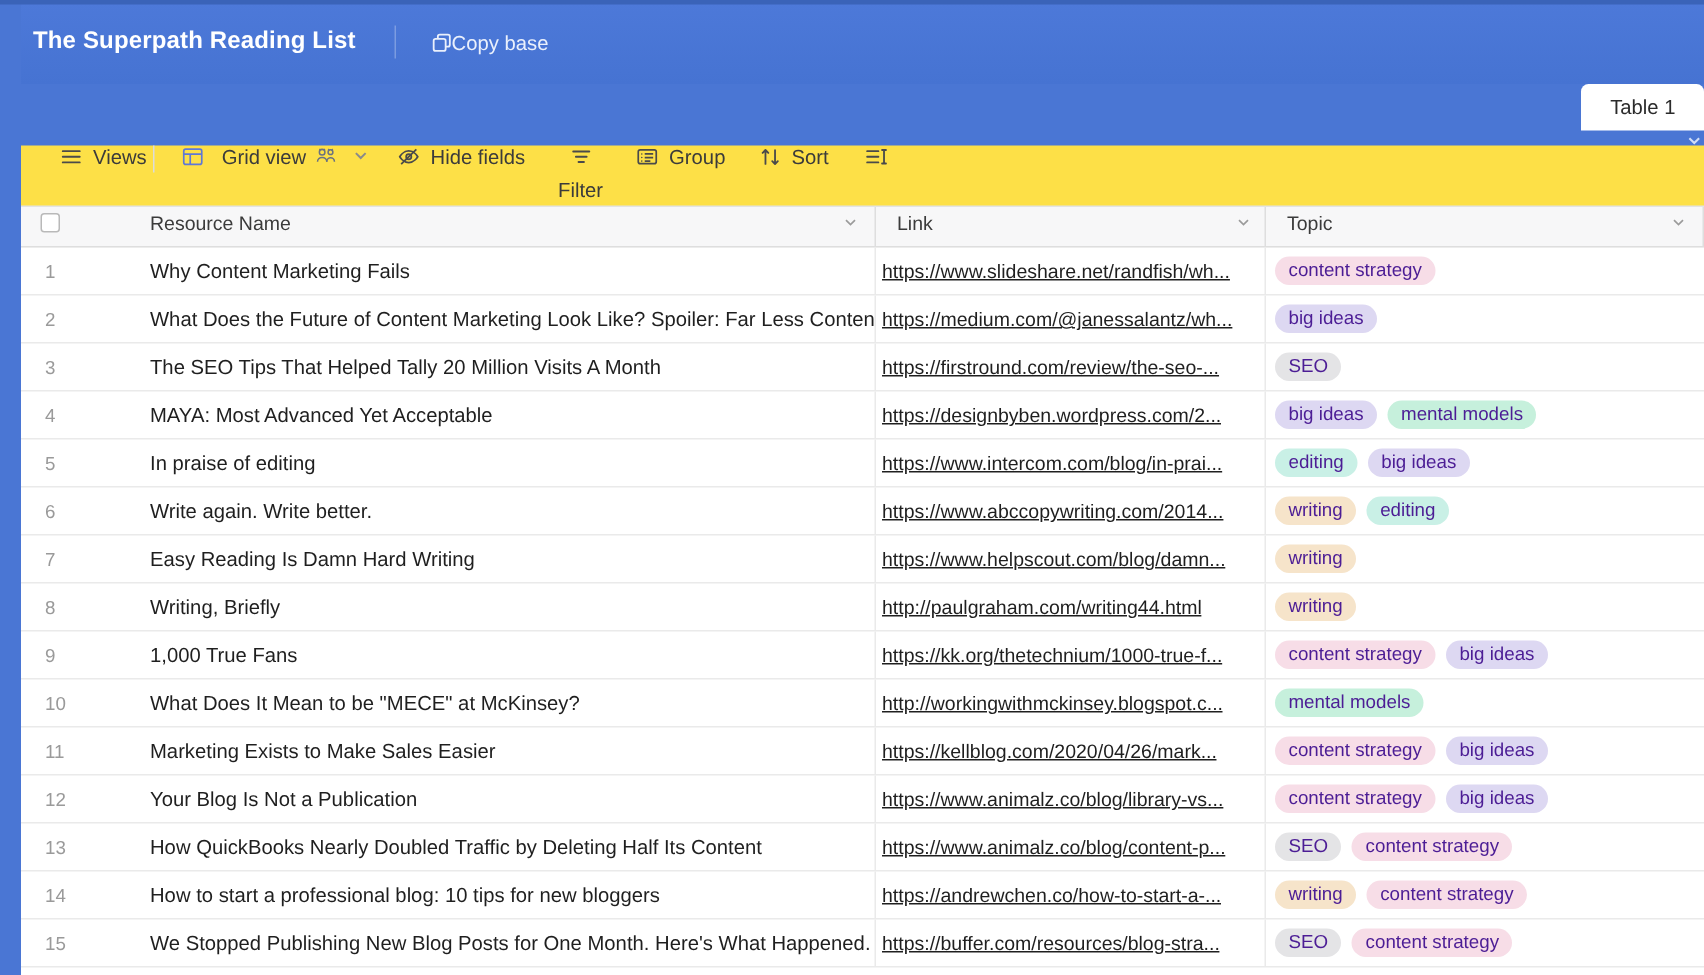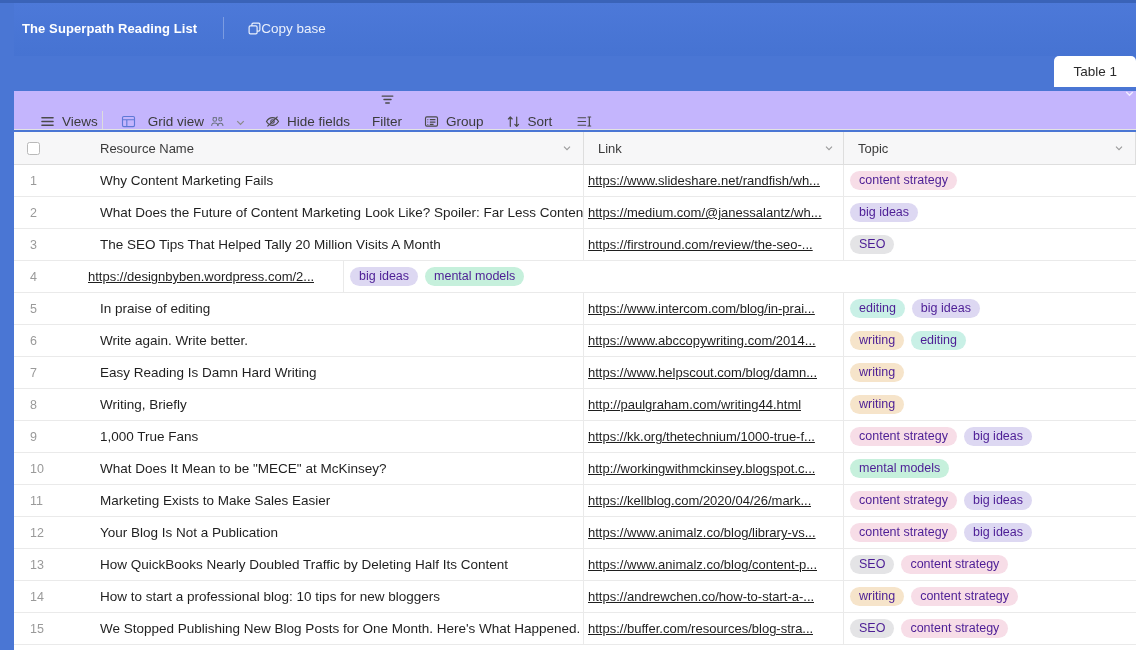--- a/index.html
+++ b/index.html
@@ -45,21 +45,21 @@
     top: 0; left: 0;
     width: 1136px; height: 56px;
     background: linear-gradient(180deg, #4d79d9 0%, #4673d2 100%);
     display: flex;
     align-items: center;
     padding-left: 22px;
     z-index: 3;
   }
   .base-title {
     color: #ffffff;
-    font-size: 13px;
+    font-size: 16px;
     font-weight: bold;
     letter-spacing: 0.1px;
     white-space: nowrap;
   }
   .topbar-divider {
     width: 1px;
     height: 22px;
     background: rgba(255,255,255,0.28);
     margin: 0 24px 0 26px;
   }
@@ -101,25 +101,25 @@
     margin-bottom: 7px;
     color: rgba(255,255,255,0.75);
     cursor: pointer;
     display: flex;
     align-items: center;
   }
 
   
   .toolbar {
     position: absolute;
-    top: 89px; left: 14px;
+    top: 97px; left: 14px;
     width: 1122px; height: 41px;
-    background: #c4b5fd;
-    display: flex;
-    align-items: flex-end;
+    background: #fde047;
+    display: flex;
+    align-items: flex-start;
     padding-left: 26px;
     z-index: 2;
     border-bottom: 1px solid #e3e3e3;
   }
   .tb-item {
     display: flex;
     align-items: center;
     gap: 7px;
     font-size: 13.5px;
     color: #3b3b3b;
@@ -438,20 +438,21 @@
           <div class="c-name">The SEO Tips That Helped Tally 20 Million Visits A Month</div>
           <div class="c-link">
             <a>https://firstround.com/review/the-seo-...</a>
           </div>
           <div class="c-topic">
             <span class="tag" style="background: rgb(228, 228, 230);">SEO</span>
           </div>
         </div>
         <div class="row">
           <div class="c-num">4</div>
+          <div class="c-name">MAYA: Most Advanced Yet Acceptable</div>
           <div class="c-link">
             <a>https://designbyben.wordpress.com/2...</a>
           </div>
           <div class="c-topic">
             <span class="tag" style="background: rgb(221, 216, 242);">big ideas</span>
             <span class="tag" style="background: rgb(198, 240, 220);">mental models</span>
           </div>
         </div>
         <div class="row">
           <div class="c-num">5</div>

